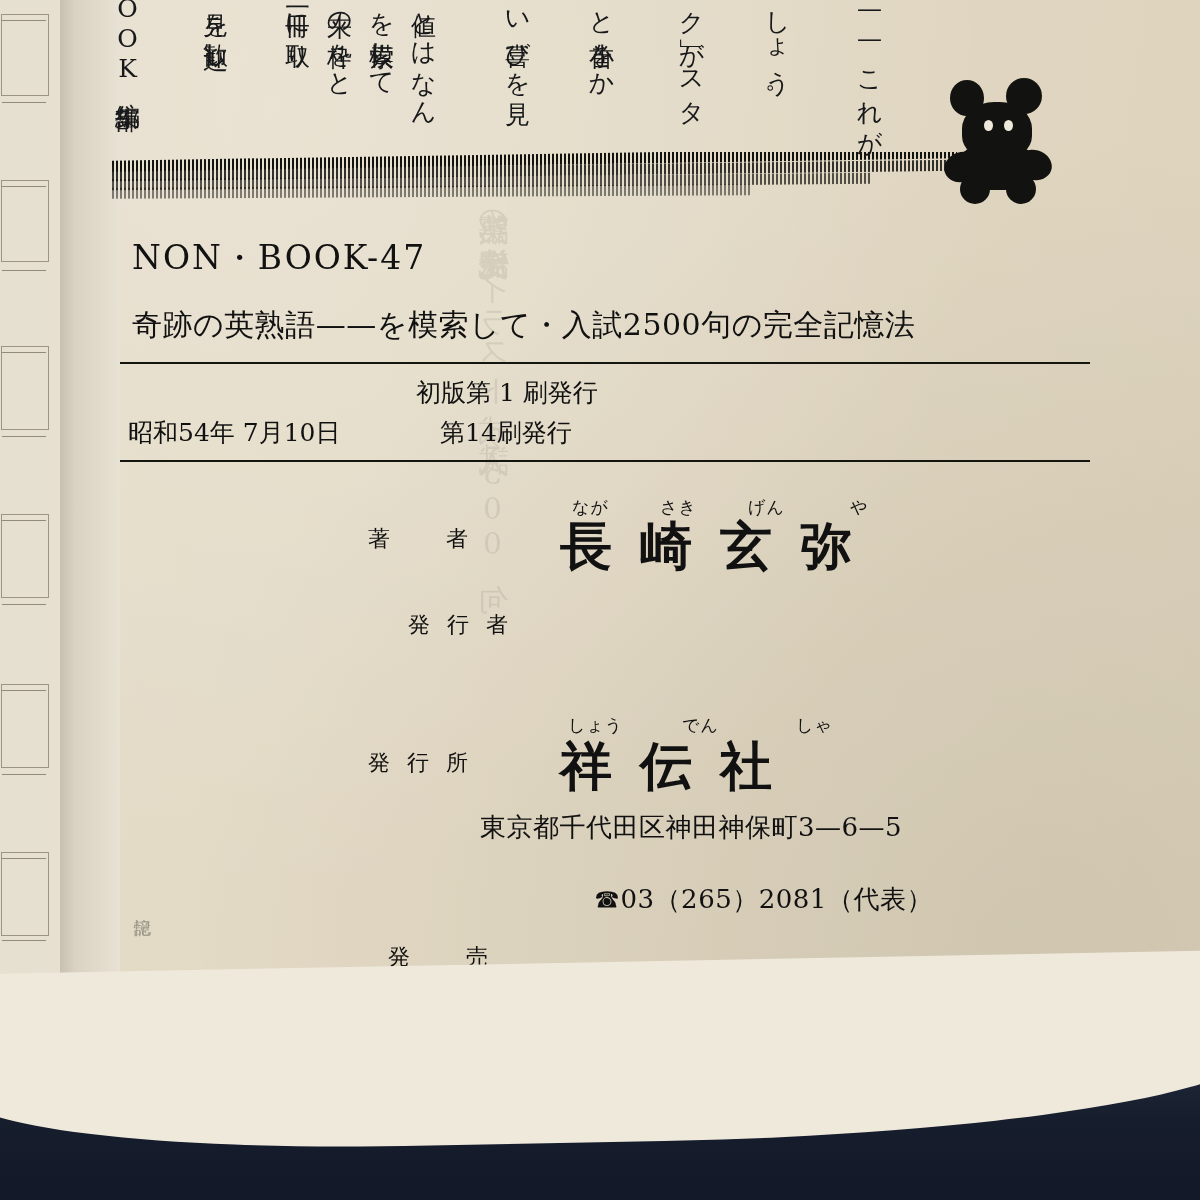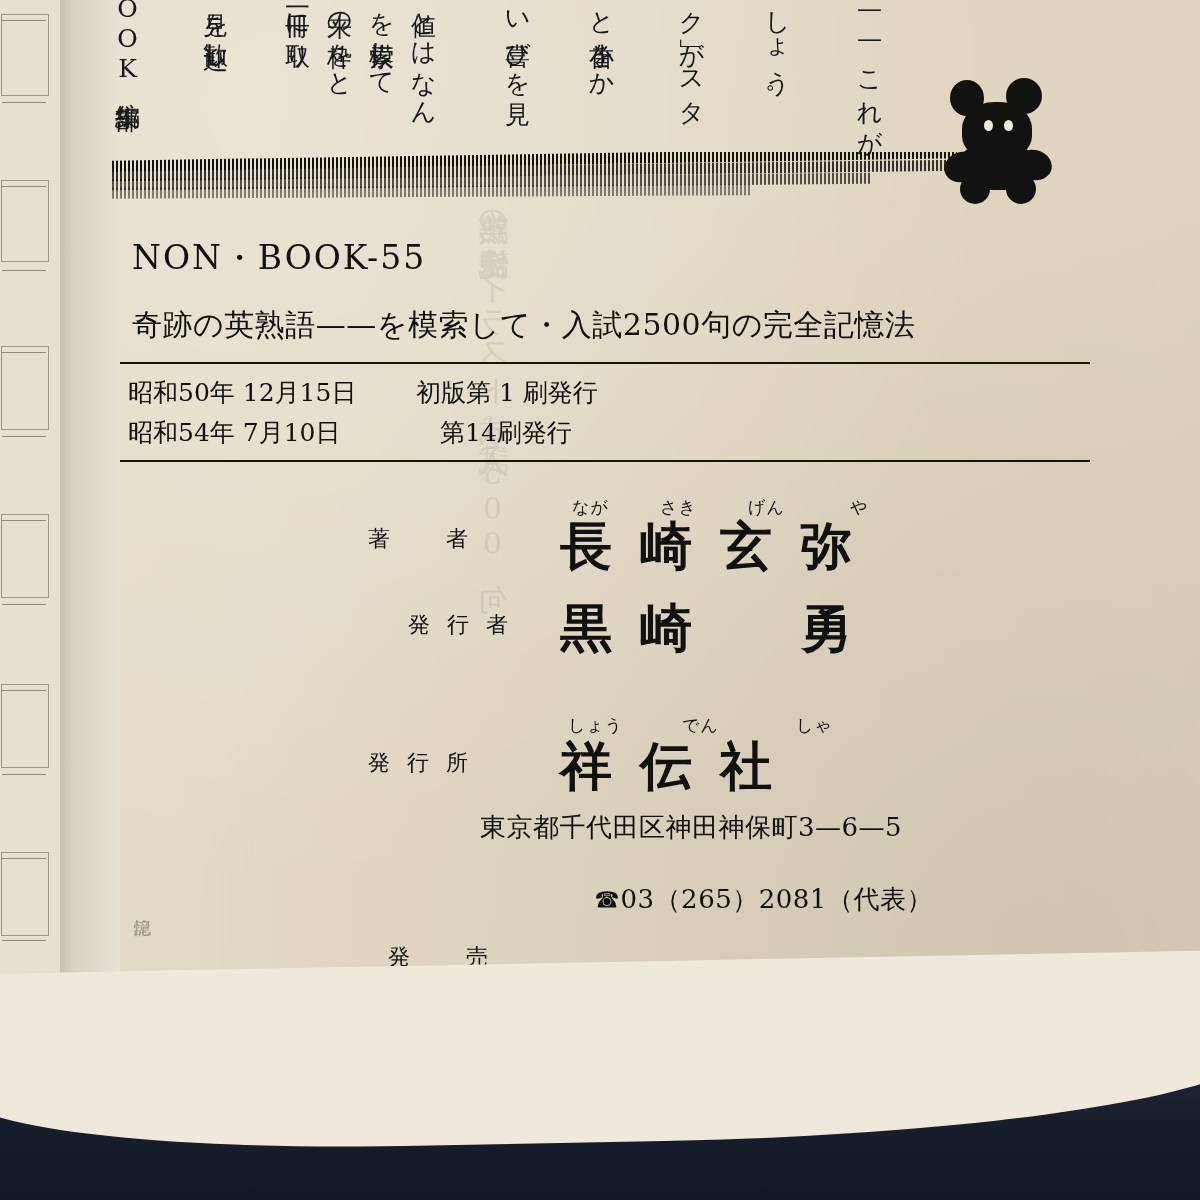--- a/index.html
+++ b/index.html
@@ -396,29 +396,28 @@
     <div style="left:60px; top:42px; width:9px;  height:11px; background:#efe9dc;"></div>
     <div style="left:0px;  top:74px; width:36px; height:30px; transform:rotate(-18deg);"></div>
     <div style="left:72px; top:72px; width:36px; height:30px; transform:rotate(16deg);"></div>
     <div style="left:14px; top:66px; width:78px; height:46px; border-radius:40%;"></div>
     <div style="left:16px; top:96px; width:30px; height:30px;"></div>
     <div style="left:62px; top:96px; width:30px; height:30px;"></div>
   </div>
 
   <div class="colophon">
 
-    <div class="series-no">NON・BOOK-55</div>
+    <div class="series-no">NON・BOOK-47</div>
 
     <div class="title-line">奇跡の英熟語——を模索して・入試2500句の完全記憶法</div>
 
     <div class="hr"></div>
 
     <div class="dates">
       <div class="row r1" style="top:4px;">
-        <span class="d">昭和50年 12月15日</span>
         <span class="e">初版第 1 刷発行</span>
       </div>
       <div class="row r2" style="top:44px;">
         <span class="d">昭和54年 7月10日</span>
         <span class="e">第14刷発行</span>
       </div>
     </div>
 
     <div class="hr2"></div>
 
@@ -428,21 +427,20 @@
         <span class="role" style="left:248px; top:30px;">著　者</span>
         <span class="ruby" style="left:452px; top:2px;">なが</span>
         <span class="ruby" style="left:540px; top:2px;">さき</span>
         <span class="ruby" style="left:628px; top:2px;">げん</span>
         <span class="ruby" style="left:730px; top:2px;">や</span>
         <span class="name" style="left:440px; top:18px;text-align:center;">長崎玄弥</span>
       </div>
 
       <div class="crow" style="top:110px; height:92px;">
         <span class="role" style="left:248px; top:16px;margin-left:40px;">発行者</span>
-        <span class="name" style="left:440px; top:0px;">黒崎　勇</span>
       </div>
 
       <div class="crow" style="top:222px; height:180px;">
         <span class="role" style="left:248px; top:42px;">発行所</span>
         <span class="ruby" style="left:448px; top:8px;">しょう</span>
         <span class="ruby" style="left:562px; top:8px;">でん</span>
         <span class="ruby" style="left:676px; top:8px;">しゃ</span>
         <span class="name" style="left:440px; top:26px;">祥伝社</span>
         <span class="addr" style="left:360px; top:104px;">東京都千代田区神田神保町3—6—5</span>
         <span class="addr" style="left:474px; top:176px;">☎03（265）2081（代表）</span>

